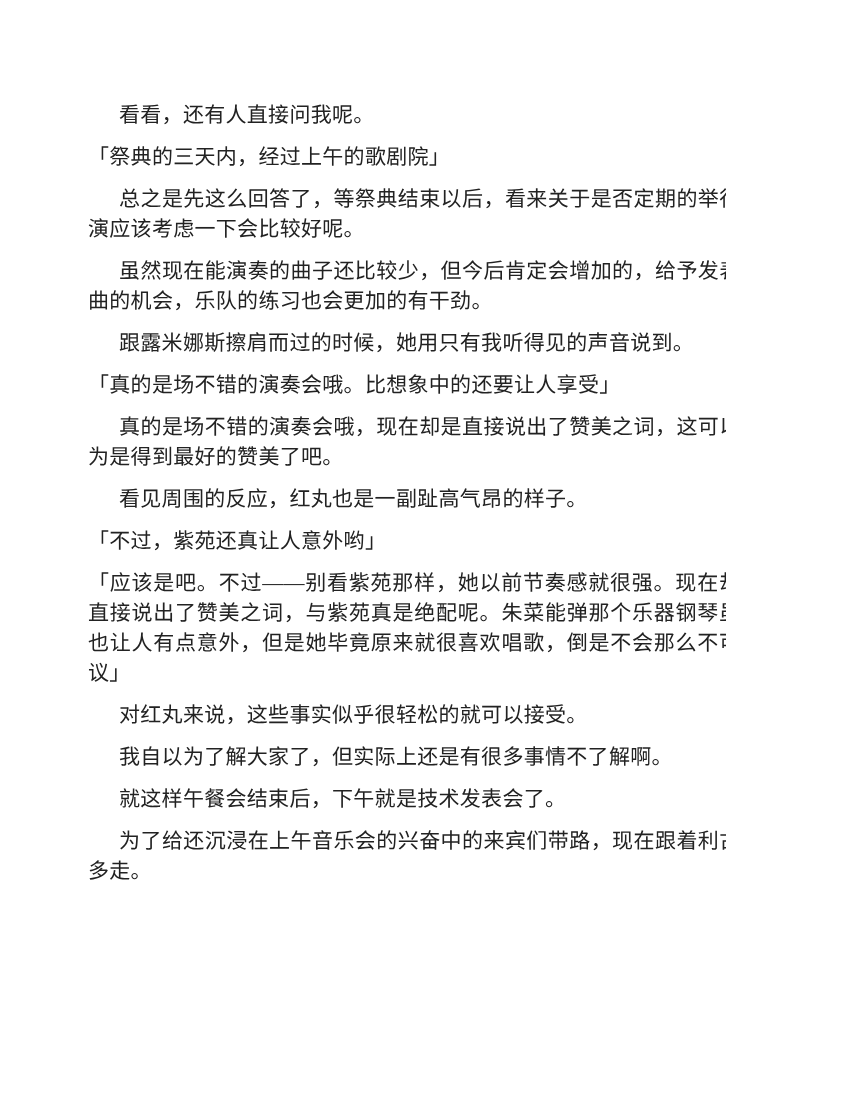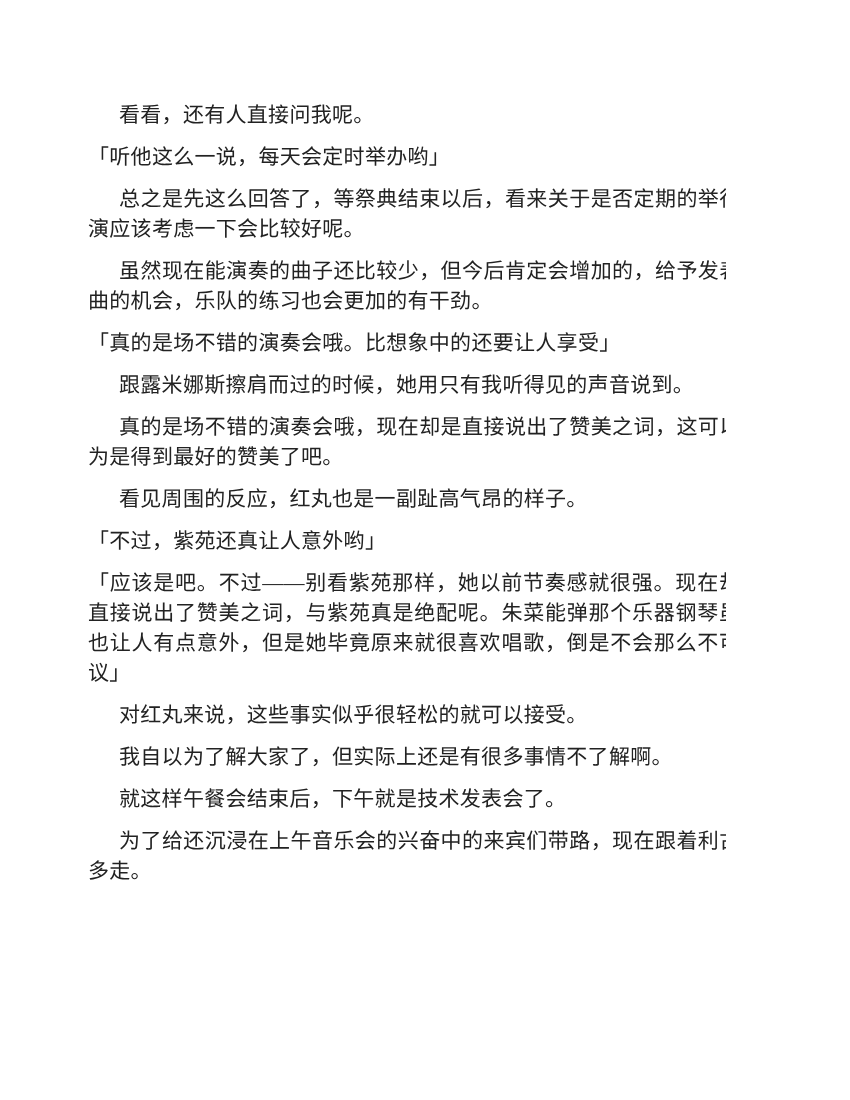--- a/index.html
+++ b/index.html
@@ -34,25 +34,25 @@
   .paragraph.quote {
     text-indent: 0;
   }
 </style>
 </head>
 <body>
 
 <div class="page">
   <div class="text-column" id="text-column">
       <p class="paragraph indented">看看，还有人直接问我呢。</p>
-      <p class="paragraph quote">「听他这么一说，每天会定时举办哟」</p>
+      <p class="paragraph quote">「祭典的三天内，经过上午的歌剧院」</p>
       <p class="paragraph indented">总之是先这么回答了，等祭典结束以后，看来关于是否定期的举行公演应该考虑一下会比较好呢。</p>
       <p class="paragraph indented">虽然现在能演奏的曲子还比较少，但今后肯定会增加的，给予发表新曲的机会，乐队的练习也会更加的有干劲。</p>
+      <p class="paragraph indented">跟露米娜斯擦肩而过的时候，她用只有我听得见的声音说到。</p>
       <p class="paragraph quote">「真的是场不错的演奏会哦。比想象中的还要让人享受」</p>
-      <p class="paragraph indented">跟露米娜斯擦肩而过的时候，她用只有我听得见的声音说到。</p>
       <p class="paragraph indented">真的是场不错的演奏会哦，现在却是直接说出了赞美之词，这可以认为是得到最好的赞美了吧。</p>
       <p class="paragraph indented">看见周围的反应，红丸也是一副趾高气昂的样子。</p>
       <p class="paragraph quote">「不过，紫苑还真让人意外哟」</p>
       <p class="paragraph quote">「应该是吧。不过——别看紫苑那样，她以前节奏感就很强。现在却是直接说出了赞美之词，与紫苑真是绝配呢。朱菜能弹那个乐器钢琴虽然也让人有点意外，但是她毕竟原来就很喜欢唱歌，倒是不会那么不可思议」</p>
       <p class="paragraph indented">对红丸来说，这些事实似乎很轻松的就可以接受。</p>
       <p class="paragraph indented">我自以为了解大家了，但实际上还是有很多事情不了解啊。</p>
       <p class="paragraph indented">就这样午餐会结束后，下午就是技术发表会了。</p>
       <p class="paragraph indented">为了给还沉浸在上午音乐会的兴奋中的来宾们带路，现在跟着利古路多走。</p>
     </div>
 </div>

